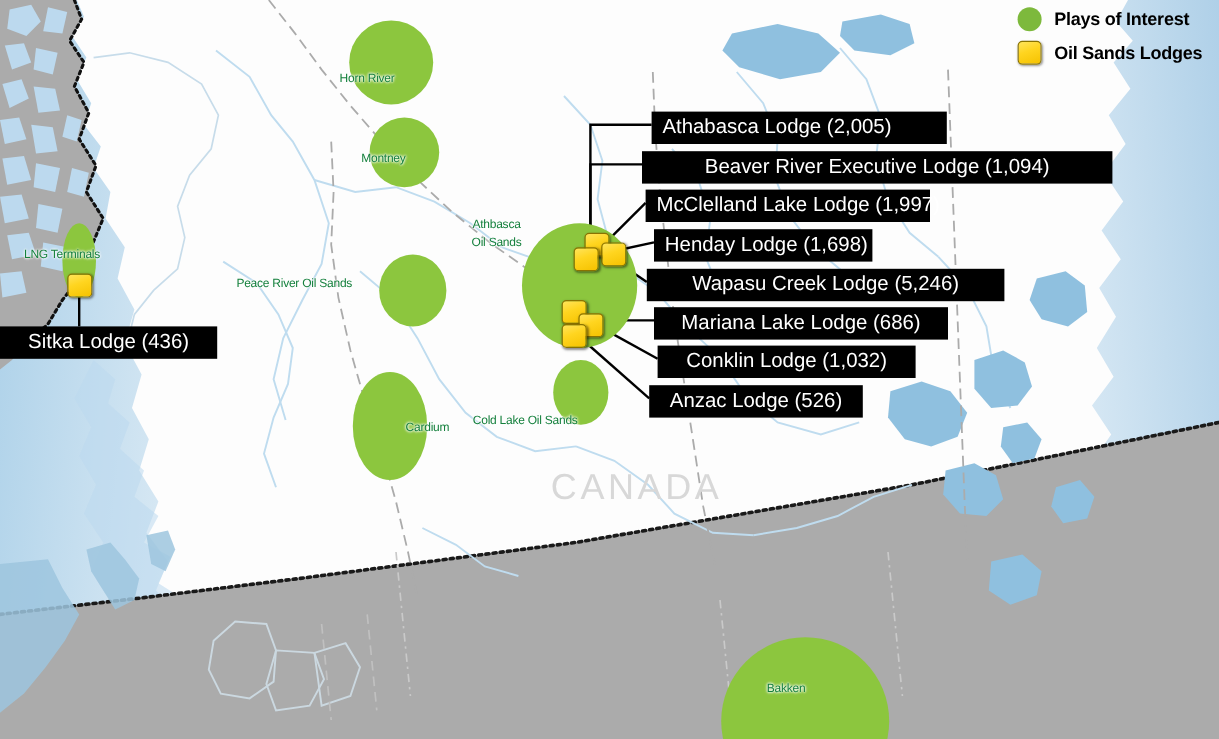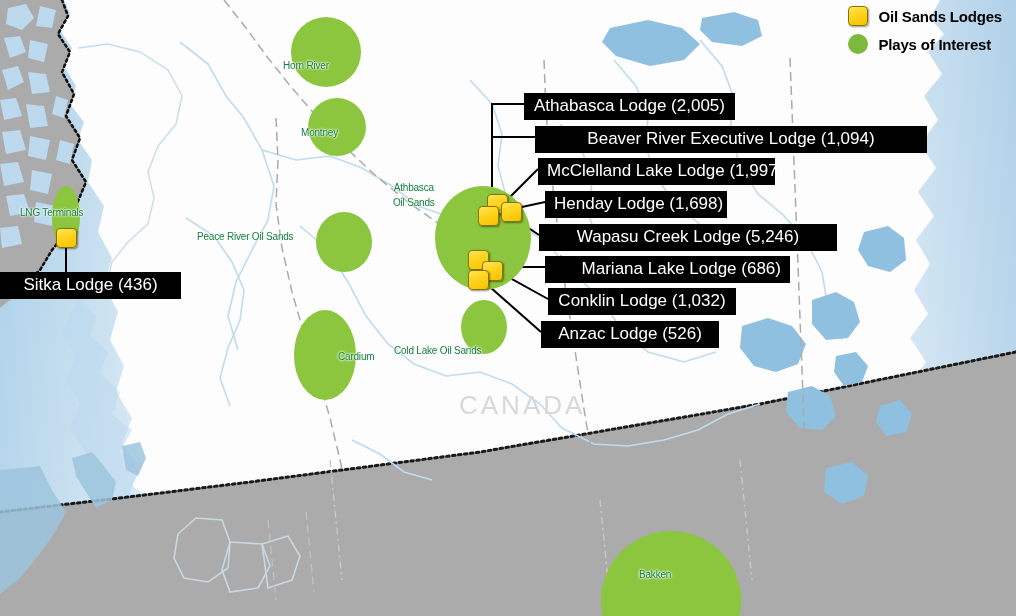--- a/index.html
+++ b/index.html
@@ -78,21 +78,21 @@
     background:#7DB93C;
   }
   .legend-text{
     font-size:15px;font-weight:bold;color:#000;white-space:nowrap;
     letter-spacing:-0.2px;
   }
 
   
   #canada-watermark{
     position:absolute;left:459px;top:390px;
-    font-size:26px;letter-spacing:3px;
+    font-size:30px;letter-spacing:3px;
     color:#d8d8d8;font-weight:normal;
     user-select:none;
   }
 </style>
 </head>
 <body>
 
 <div id="map">
 
   <svg id="basemap" viewBox="0 0 1016 616">
@@ -291,40 +291,40 @@
       <div class="lodge" style="left: 501px; top: 202px;"></div>
       <div class="lodge" style="left: 478px; top: 206px;"></div>
       <div class="lodge" style="left: 468px; top: 250px;"></div>
       <div class="lodge" style="left: 482px; top: 261px;"></div>
       <div class="lodge" style="left: 468px; top: 270px;"></div>
       <div class="lodge" style="left: 56px; top: 228px;"></div>
     </div>
 
   <div id="callouts-layer">
       <div class="callout" style="left: 0px; top: 272px; width: 181px; text-align: center;">Sitka Lodge (436)</div>
-      <div class="callout" style="left: 524px; top: 93px; width: 211px; text-align: center;">Athabasca Lodge (2,005)</div>
+      <div class="callout" style="left: 543px; top: 93px; width: 246px; ">Athabasca Lodge (2,005)</div>
       <div class="callout" style="left: 535px; top: 126px; width: 392px; text-align: center;">Beaver River Executive Lodge (1,094)</div>
       <div class="callout" style="left: 538px; top: 158px; width: 237px; text-align: center;">McClelland Lake Lodge (1,997)</div>
       <div class="callout" style="left: 545px; top: 191px; width: 182px; text-align: center;">Henday Lodge (1,698)</div>
       <div class="callout" style="left: 539px; top: 224px; width: 298px; text-align: center;">Wapasu Creek Lodge (5,246)</div>
-      <div class="callout" style="left: 545px; top: 256px; width: 245px; text-align: right;">Mariana Lake Lodge (686)</div>
-      <div class="callout" style="left: 548px; top: 288px; width: 188px; text-align: center;">Conklin Lodge (1,032)</div>
+      <div class="callout" style="left: 545px; top: 256px; width: 245px; text-align: center;">Mariana Lake Lodge (686)</div>
+      <div class="callout" style="left: 548px; top: 288px; width: 215px; text-align: center;">Conklin Lodge (1,032)</div>
       <div class="callout" style="left: 541px; top: 321px; width: 178px; text-align: center;">Anzac Lodge (526)</div>
     </div>
 
   <div id="maplabels-layer">
       <div class="play-label" style="left: 20px; top: 207px;">LNG Terminals</div>
     </div>
 
   <div id="canada-watermark">CANADA</div>
 
   <div id="legend">
+    <div class="legend-row">
+      <div class="legend-swatch-circle"></div>
+      <div class="legend-text">Plays of Interest</div>
+    </div>
     <div class="legend-row">
       <div class="legend-swatch-square"></div>
       <div class="legend-text">Oil Sands Lodges</div>
     </div>
-    <div class="legend-row">
-      <div class="legend-swatch-circle"></div>
-      <div class="legend-text">Plays of Interest</div>
-    </div>
   </div>
 
 </div>
 
 </body></html>

